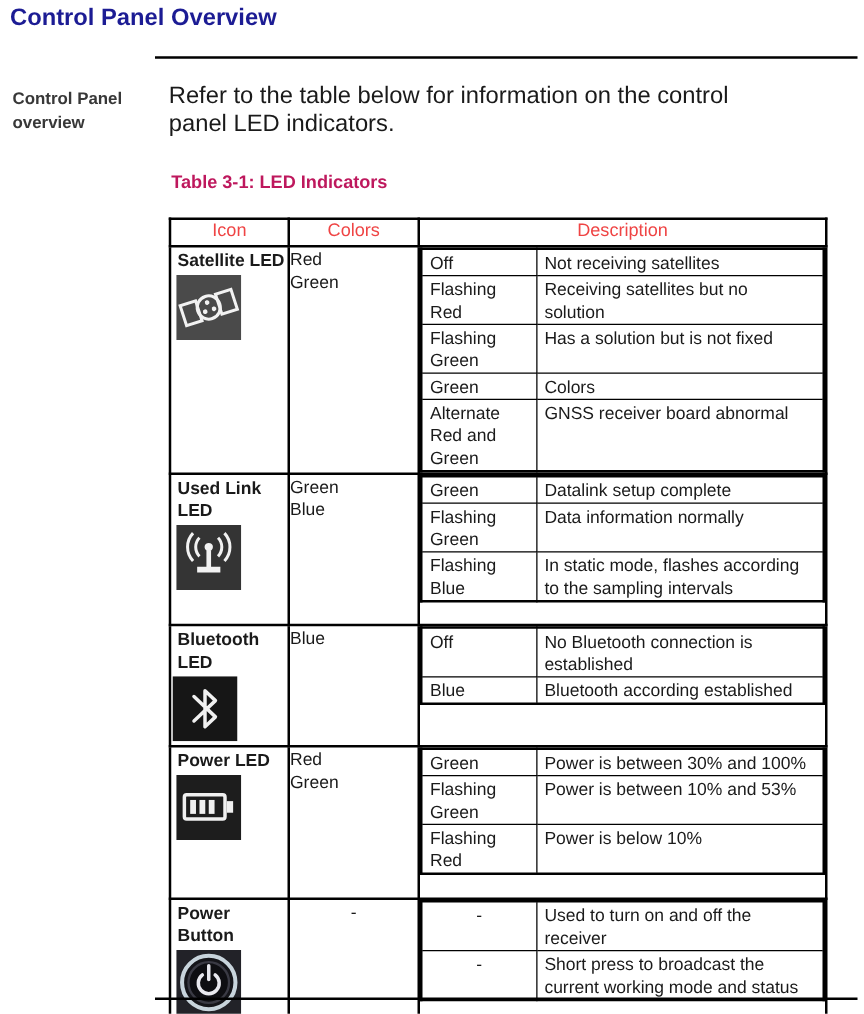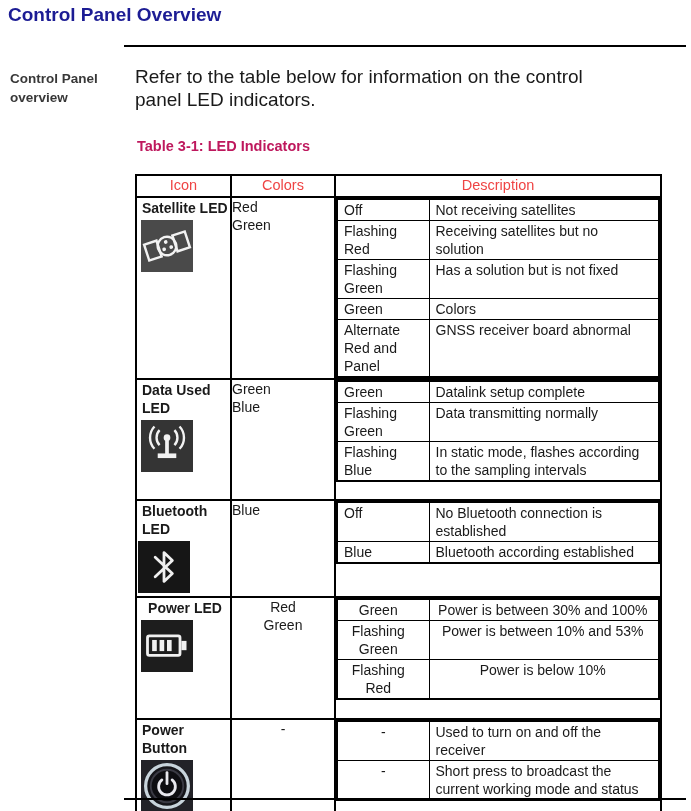--- a/index.html
+++ b/index.html
@@ -49,21 +49,21 @@
   table.inner { border-collapse: collapse; width: 100%; table-layout: fixed; }
   table.inner { border: 2px solid #000; }
   table.inner td { border: 1px solid #000; vertical-align: top; }
   td.state { width: 92px; padding: 1px 16px 1px 6px; white-space: pre-line; }
   td.state.center { text-align: center; padding: 1px 4px; }
   td.sdesc { padding: 1px 8px 1px 6px; }
 
   .r-sat > td { height: 177px; }
   .r-dl  > td { height: 121px; }
   .r-bt  > td { height: 90px; }
-  .r-pl  > td { height: 122px; text-align: center; }
+  .r-pl  > td { height: 122px; }
   .r-pb  > td { height: 72px; }
 </style>
 </head>
 <body>
 
 <div class="page">
 
   <h1 class="doc-title">Control Panel Overview</h1>
   <div class="rule-top"></div>
 
@@ -118,31 +118,31 @@
 Green</td>
                   <td class="sdesc">Has a solution but is not fixed</td>
                 </tr>
                 <tr>
                   <td class="state">Green</td>
                   <td class="sdesc">Colors</td>
                 </tr>
                 <tr>
                   <td class="state">Alternate
 Red and
-Panel</td>
+Green</td>
                   <td class="sdesc">GNSS receiver board abnormal</td>
                 </tr>
               </tbody>
             </table>
           </td>
         </tr>
 
         <tr class="r-dl">
           <td>
-            <div class="led-name">Data Used
+            <div class="led-name">Used Link
 LED</div>
             <div class="led-icon">
               <svg viewBox="0 0 56 56" xmlns="http://www.w3.org/2000/svg">
                 <rect width="56" height="56" fill="#343434"></rect>
                 <circle cx="28" cy="19" r="3.6" fill="#f2f2f2"></circle>
                 <rect x="26" y="22" width="4" height="15" fill="#f2f2f2"></rect>
                 <path d="M18 36 h20 v5 h-20 z" fill="#f2f2f2"></path>
                 <path d="M20 11 a11.5 11.5 0 0 0 0 16" stroke="#f2f2f2" stroke-width="2.6" fill="none"></path>
                 <path d="M14.5 7 a17.5 17.5 0 0 0 0 24" stroke="#f2f2f2" stroke-width="2.6" fill="none"></path>
                 <path d="M36 11 a11.5 11.5 0 0 1 0 16" stroke="#f2f2f2" stroke-width="2.6" fill="none"></path>
@@ -155,21 +155,21 @@
           <td class="desc-cell">
             <table class="inner">
               <tbody>
                 <tr>
                   <td class="state">Green</td>
                   <td class="sdesc">Datalink setup complete</td>
                 </tr>
                 <tr>
                   <td class="state">Flashing
 Green</td>
-                  <td class="sdesc">Data transmitting normally</td>
+                  <td class="sdesc">Data information normally</td>
                 </tr>
                 <tr>
                   <td class="state">Flashing
 Blue</td>
                   <td class="sdesc">In static mode, flashes according to the sampling intervals</td>
                 </tr>
               </tbody>
             </table>
           </td>
         </tr>

